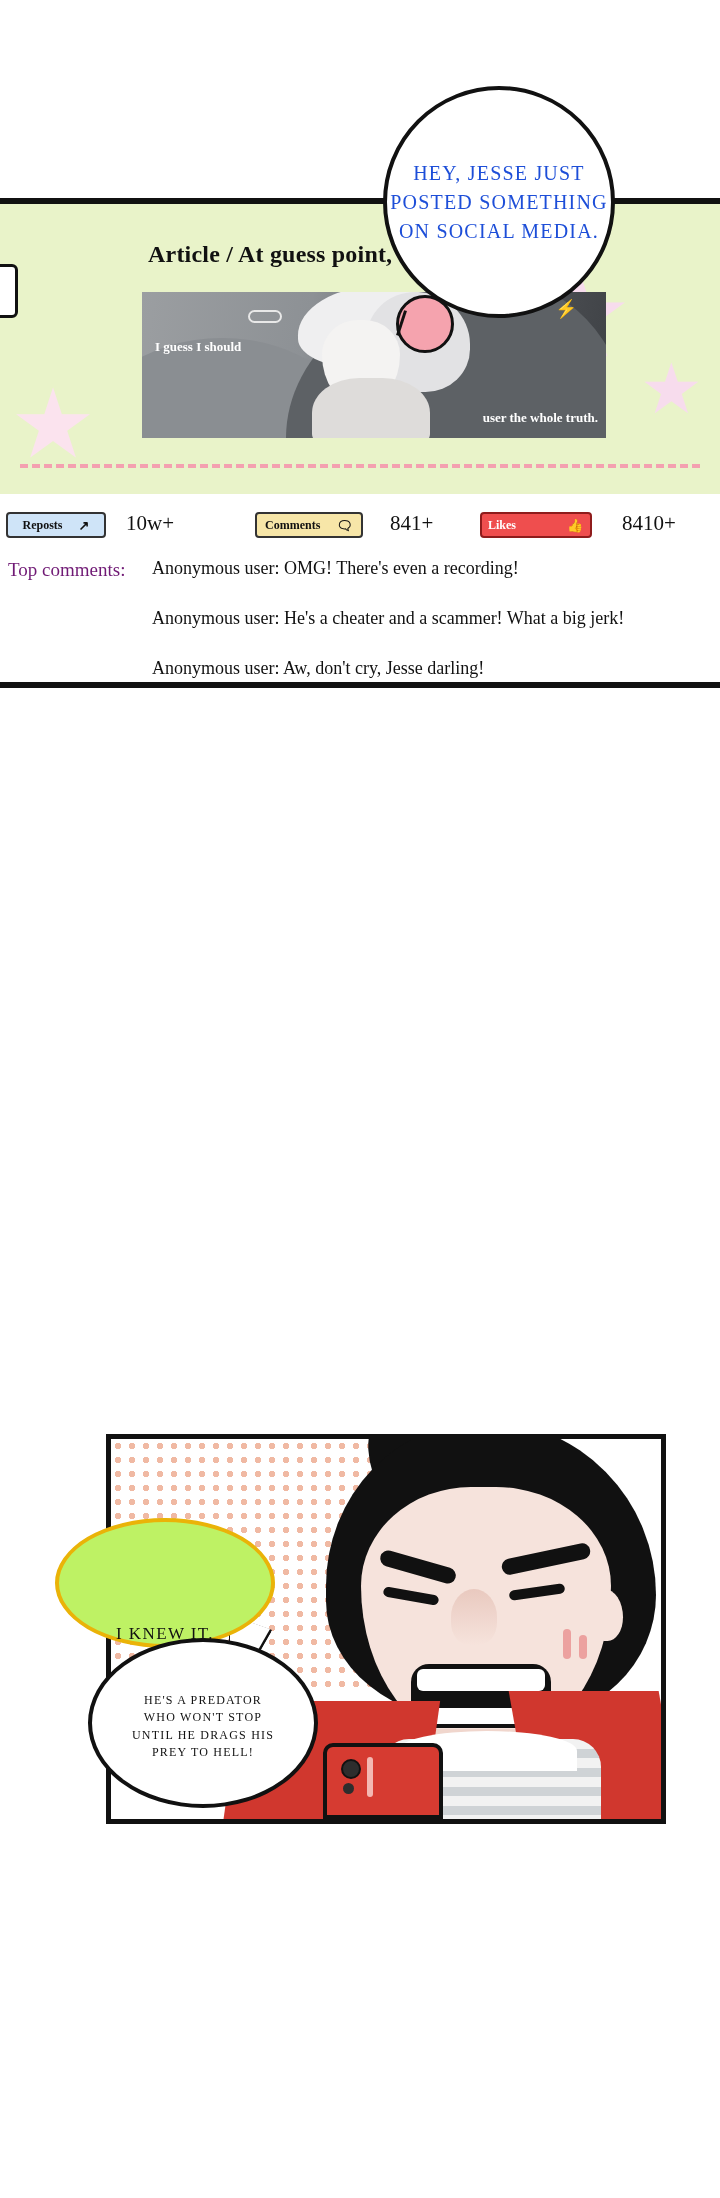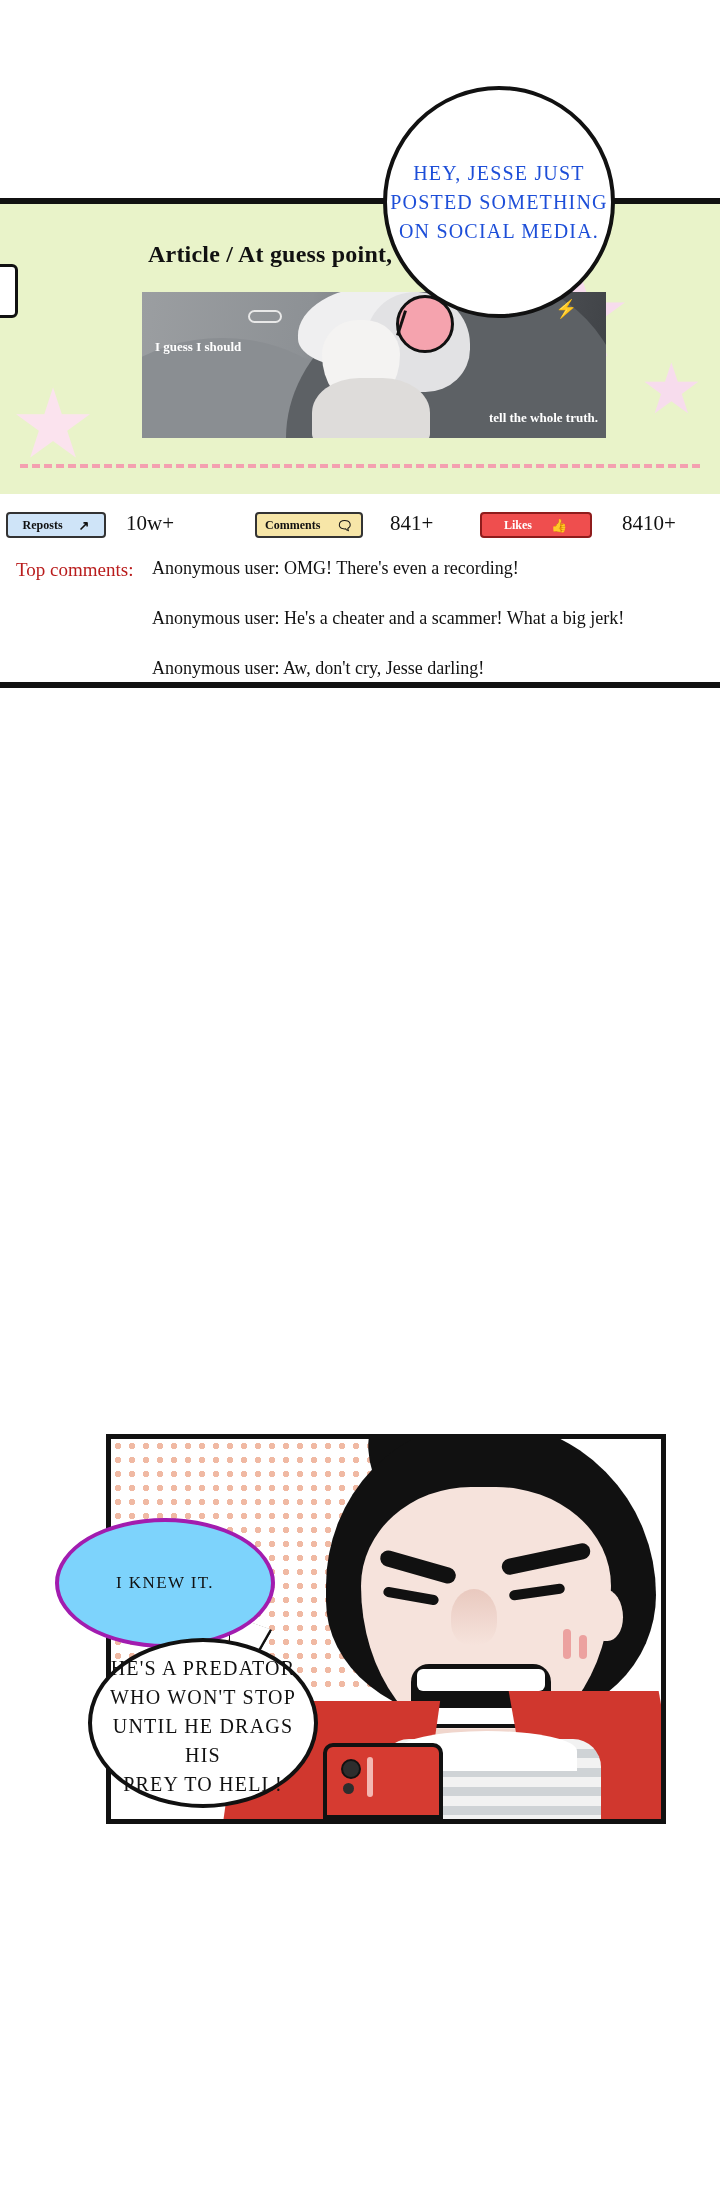--- a/index.html
+++ b/index.html
@@ -195,21 +195,21 @@
     border-radius: 4px;
     box-sizing: border-box;
     display: flex;
     align-items: center;
     justify-content: center;
     gap: 16px;
     font-size: 12px;
     font-weight: bold;
     font-family: "Liberation Serif", serif;
     color: #111111;
-    padding: 0 22px;
+    padding: 0 6px;
   }
   .chip.reposts { left: 6px; top: 12px; width: 100px; background: #cfe4f8; }
   .chip.comments { left: 255px; top: 12px; width: 108px; background: #f7e6a8; }
   .chip.likes { left: 480px; top: 12px; width: 112px; background: #ef4e4e; color: #ffffff; border-color: #8f1c1c; justify-content: space-between; }
   .chip-ico { font-size: 13px; line-height: 1; }
   .stat-num {
     position: absolute;
     top: 11px;
     font-family: "Liberation Serif", serif;
     font-size: 21px;
@@ -225,22 +225,21 @@
     left: 0;
     top: 348px;
     width: 720px;
   }
   .top-comments-label {
     position: absolute;
     left: 8px;
     top: 7px;
     font-family: "Liberation Serif", serif;
     font-size: 19px;
-    color: #b91c1c;
-    margin-left: 8px;
+    color: #701a75;
   }
   .comment-line {
     position: absolute;
     left: 152px;
     font-family: Liberation Serif, serif;
     font-size: 18px;
     color: #111111;
     white-space: nowrap;
   }
   .comment-line.c0 { top: 6px; }
@@ -516,26 +515,26 @@
   .watermark .w1 { font-size: 30px; line-height: 1; }
   .watermark .w2 { font-size: 15px; line-height: 1.4; }
 
   
   #bubble-iknew {
     position: absolute;
     left: 55px;
     top: 1518px;
     width: 220px;
     height: 130px;
-    border: 4px solid #a21caf;
+    border: 4px solid #eab308;
     border-radius: 50%;
-    background: #7dd3fc;
+    background: #bef264;
     box-sizing: border-box;
     display: flex;
-    align-items: center;
+    align-items: flex-end;
     justify-content: center;
     z-index: 8;
   }
   #bubble-iknew .txt {
     font-family: "Liberation Serif", serif;
     font-size: 17px;
     letter-spacing: 1.4px;
     color: #111111;
     text-transform: uppercase;
   }
@@ -562,21 +561,21 @@
     background: #ffffff;
     box-sizing: border-box;
     display: flex;
     align-items: center;
     justify-content: center;
     z-index: 9;
   }
   #bubble-predator .txt {
     text-align: center;
     font-family: "Liberation Serif", serif;
-    font-size: 20px;
+    font-size: 12px;
     line-height: 1.45;
     letter-spacing: 1.2px;
     color: #111111;
     text-transform: uppercase;
     white-space: pre-line;
     margin-top: 7px;
   }
 </style>
 </head>
 <body>
@@ -597,21 +596,21 @@
       <div class="hill"></div>
       <div class="figure">
         <div class="hair"></div>
         <div class="hair2"></div>
         <div class="face"></div>
         <div class="hands"></div>
       </div>
       <div class="pill"></div>
       <div class="bolt">⚡</div>
       <div class="thumb-cap left">I guess I should</div>
-      <div class="thumb-cap right">tell the whole truth.</div>
+      <div class="thumb-cap right">user the whole truth.</div>
     </div>
 
     <div class="dash-line"></div>
   </div>
 
   <div class="stats">
     <div class="chip reposts">
       <span>Reposts</span>
       <span class="chip-ico">↗</span>
     </div>

